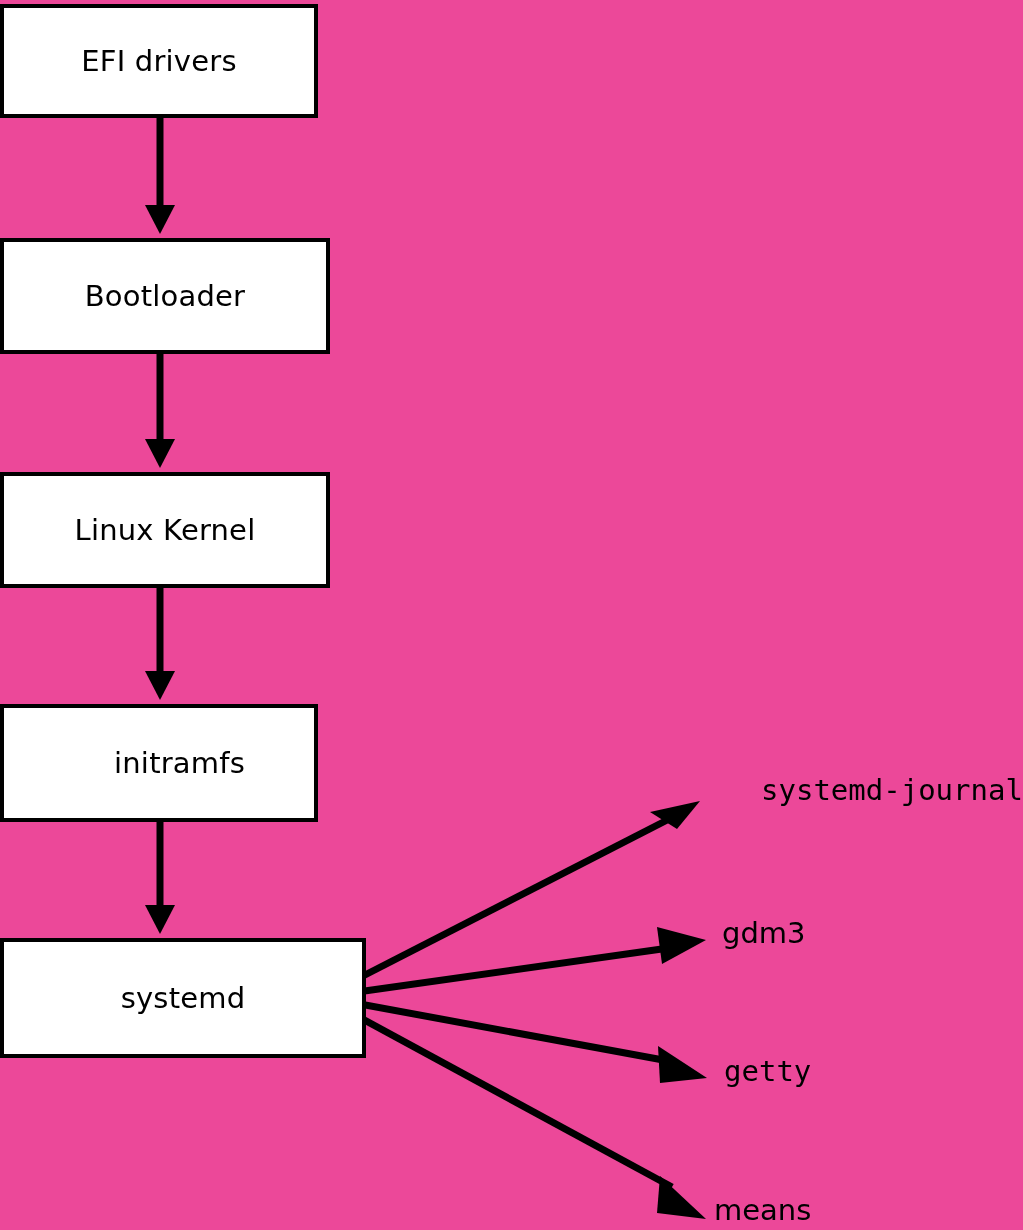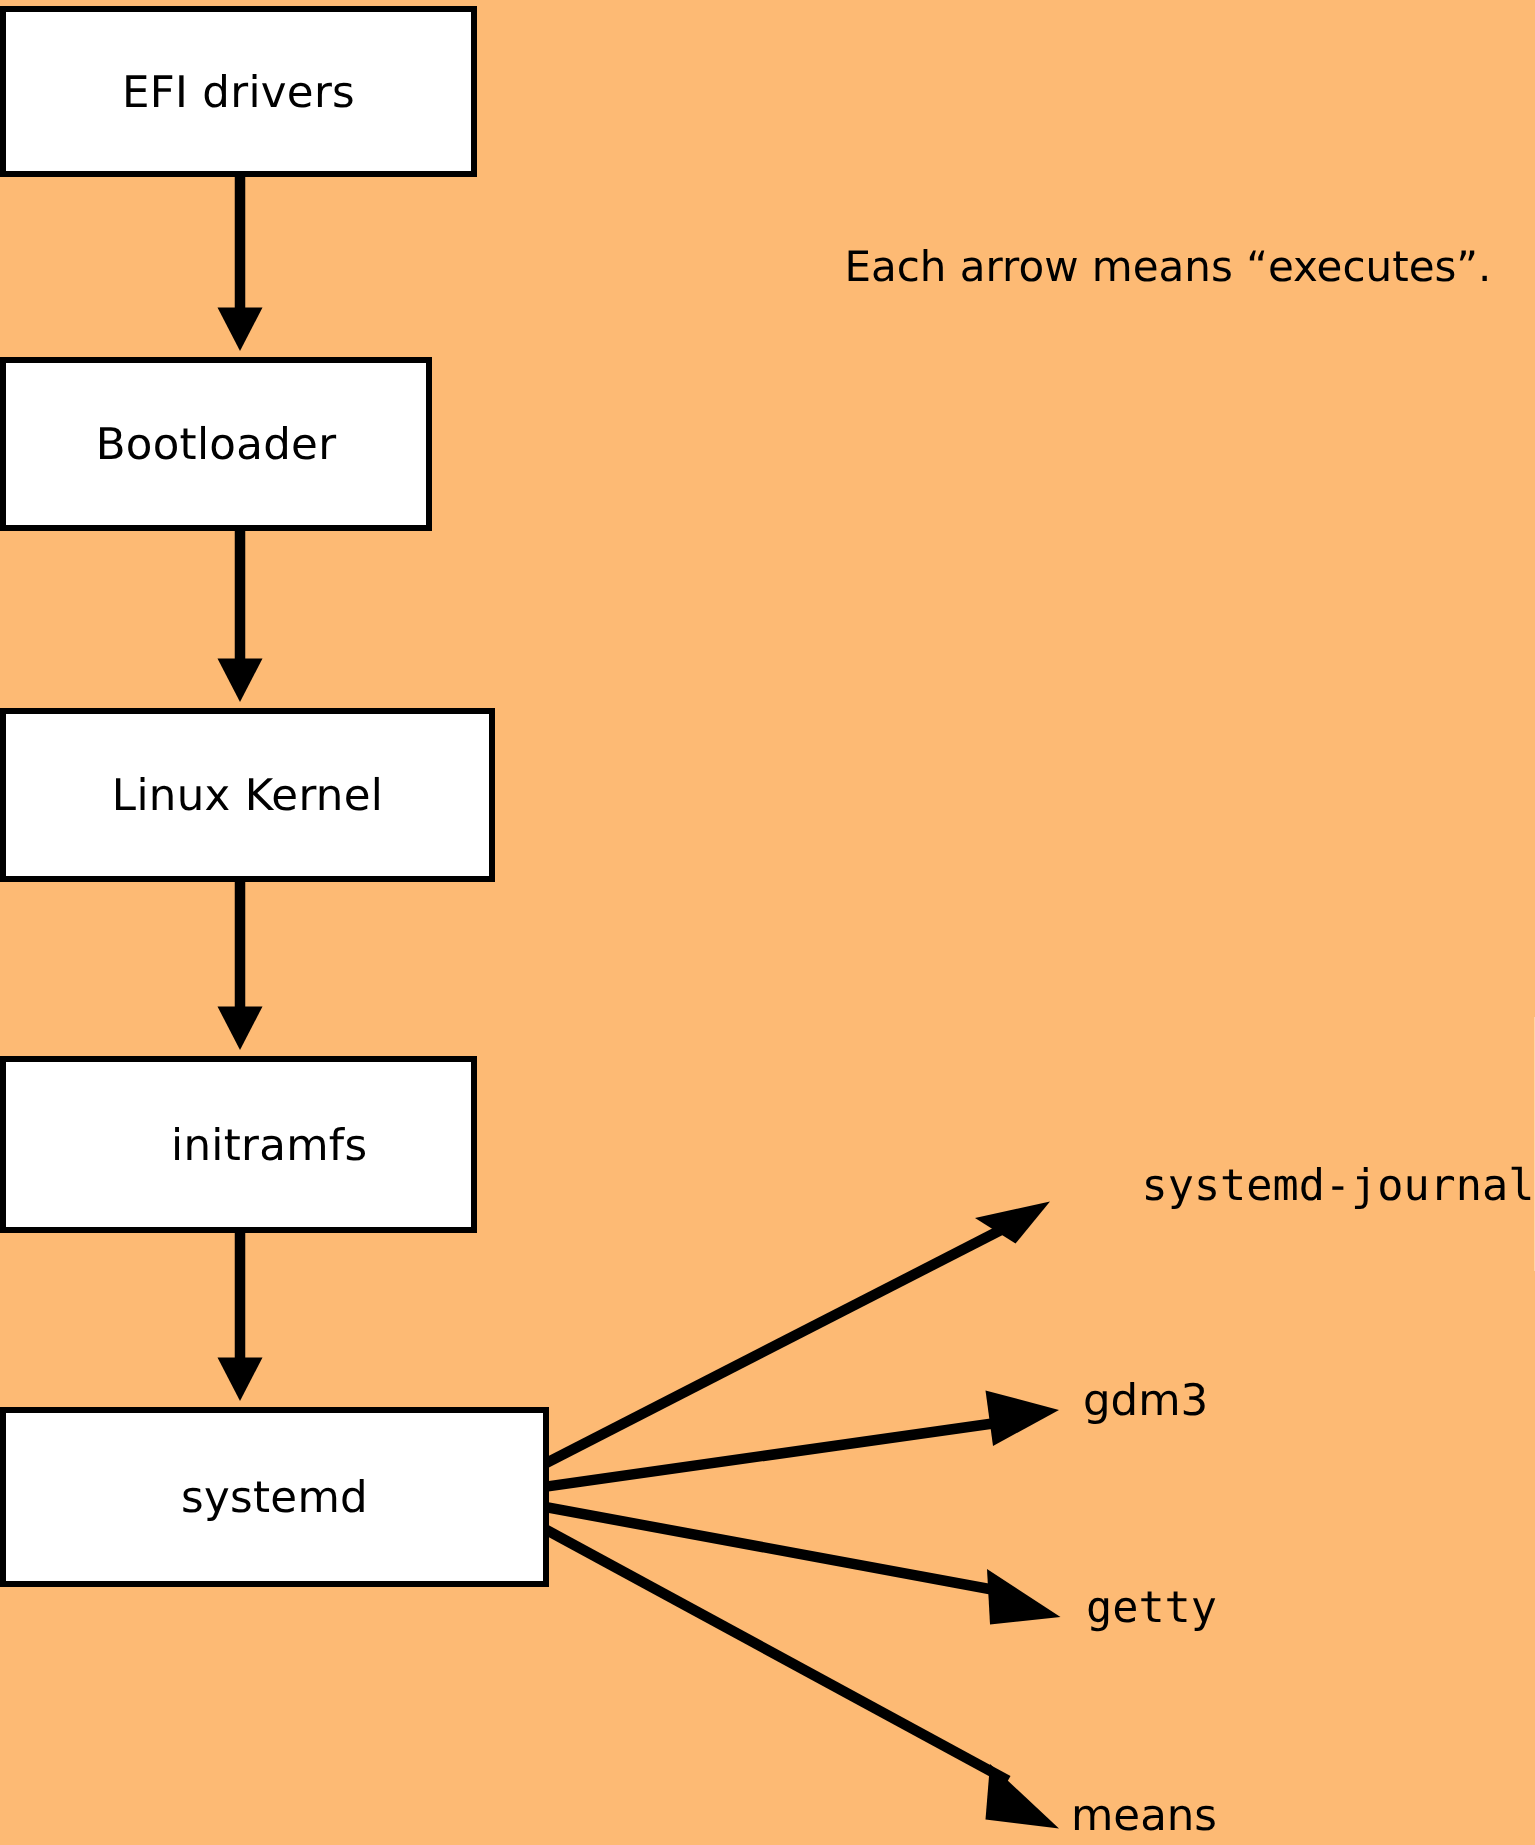--- a/index.html
+++ b/index.html
@@ -12,21 +12,21 @@
     width: 1023px;
     height: 1230px;
     overflow: hidden;
     font-family: "DejaVu Sans", "Liberation Sans", sans-serif;
     color: #000000;
   }
   #diagram-root {
     position: relative;
     width: 1023px;
     height: 1230px;
-    background: #fdba74;
+    background: #ec4899;
   }
   #diagram-svg {
     position: absolute;
     top: 0;
     left: 0;
     width: 1023px;
     height: 1230px;
     display: block;
   }
   .overlay-layer {
@@ -121,21 +121,21 @@
       </g>
     </g>
   </svg>
 
   <div class="overlay-layer">
 
     <div class="node-box" style="left:0px; top:4px; width:318px; height:114px;">
       <span class="node-label">EFI drivers</span>
     </div>
 
-    <div class="node-box" style="left:0px; top:238px; width:288px; height:116px;">
+    <div class="node-box" style="left:0px; top:238px; width:330px; height:116px;">
       <span class="node-label">Bootloader</span>
     </div>
 
     <div class="node-box" style="left:0px; top:472px; width:330px; height:116px;">
       <span class="node-label">Linux Kernel</span>
     </div>
 
     <div class="node-box" style="left:0px; top:704px; width:318px; height:118px;padding-left:41px;">
       <span class="node-label">initramfs</span>
     </div>
@@ -145,16 +145,15 @@
     </div>
 
     <div class="leaf-label mono" style="left:761px; top:776px;">systemd-journal</div>
 
     <div class="leaf-label sans" style="left:722px; top:919px;">gdm3</div>
 
     <div class="leaf-label mono" style="left:724px; top:1057px;">getty</div>
 
     <div class="leaf-label sans" style="left:714px; top:1196px;">means</div>
 
-    <div class="caption-note" style="left:563px; top:164px;">Each arrow means “executes”.</div>
 
   </div>
 </div>
 
 </body></html>

